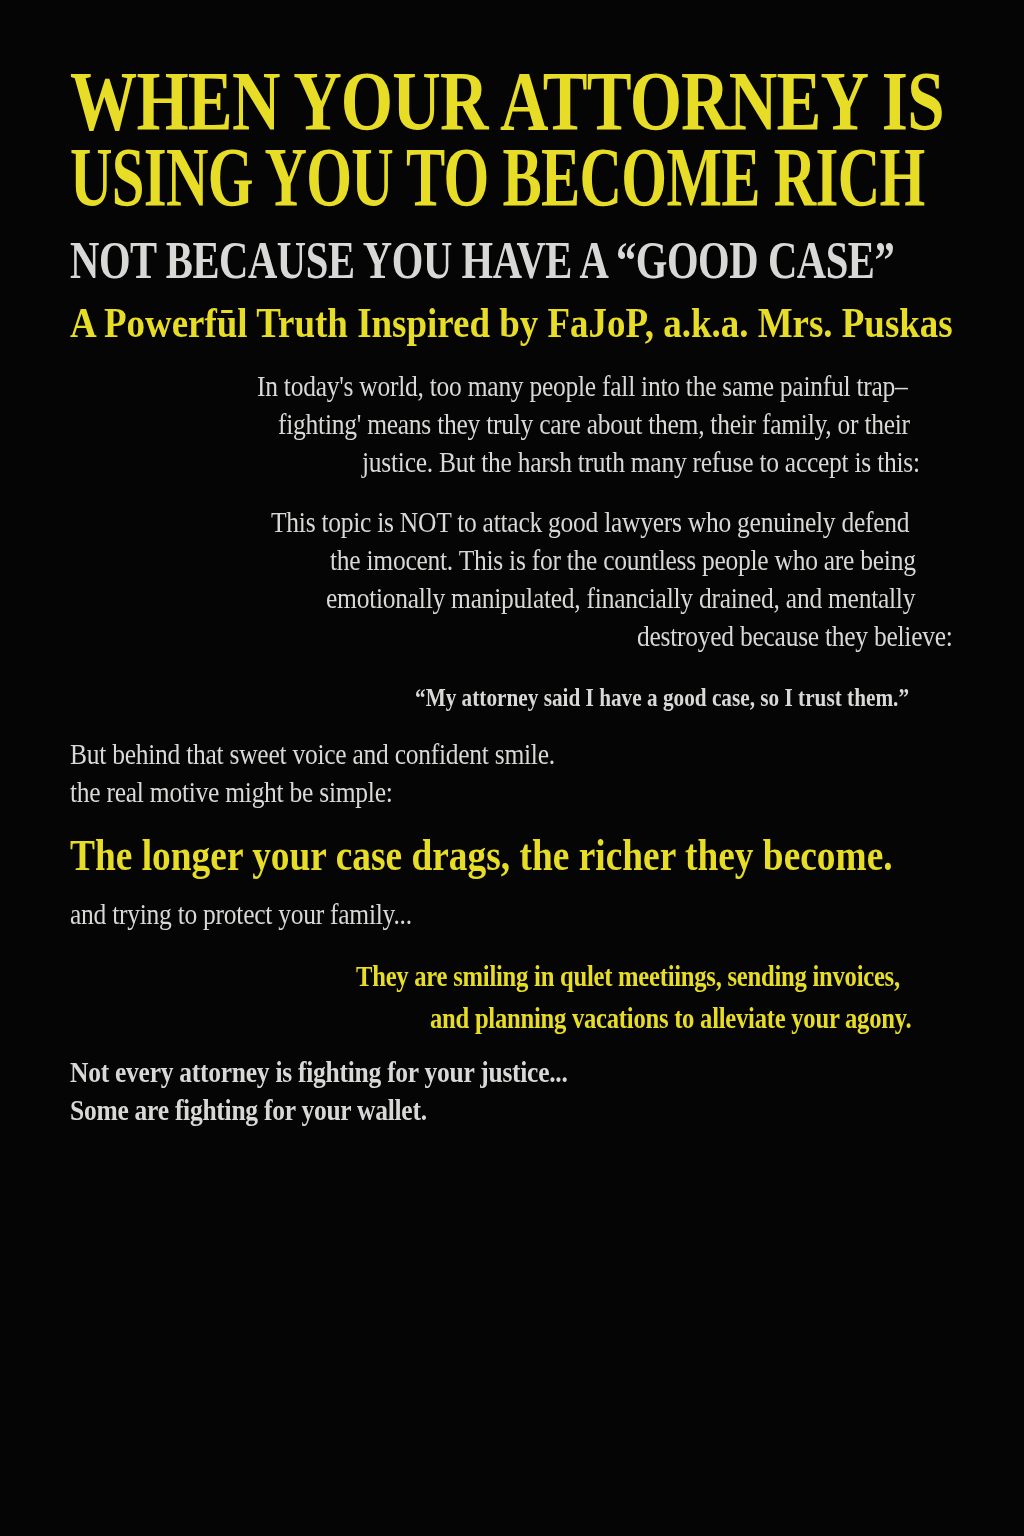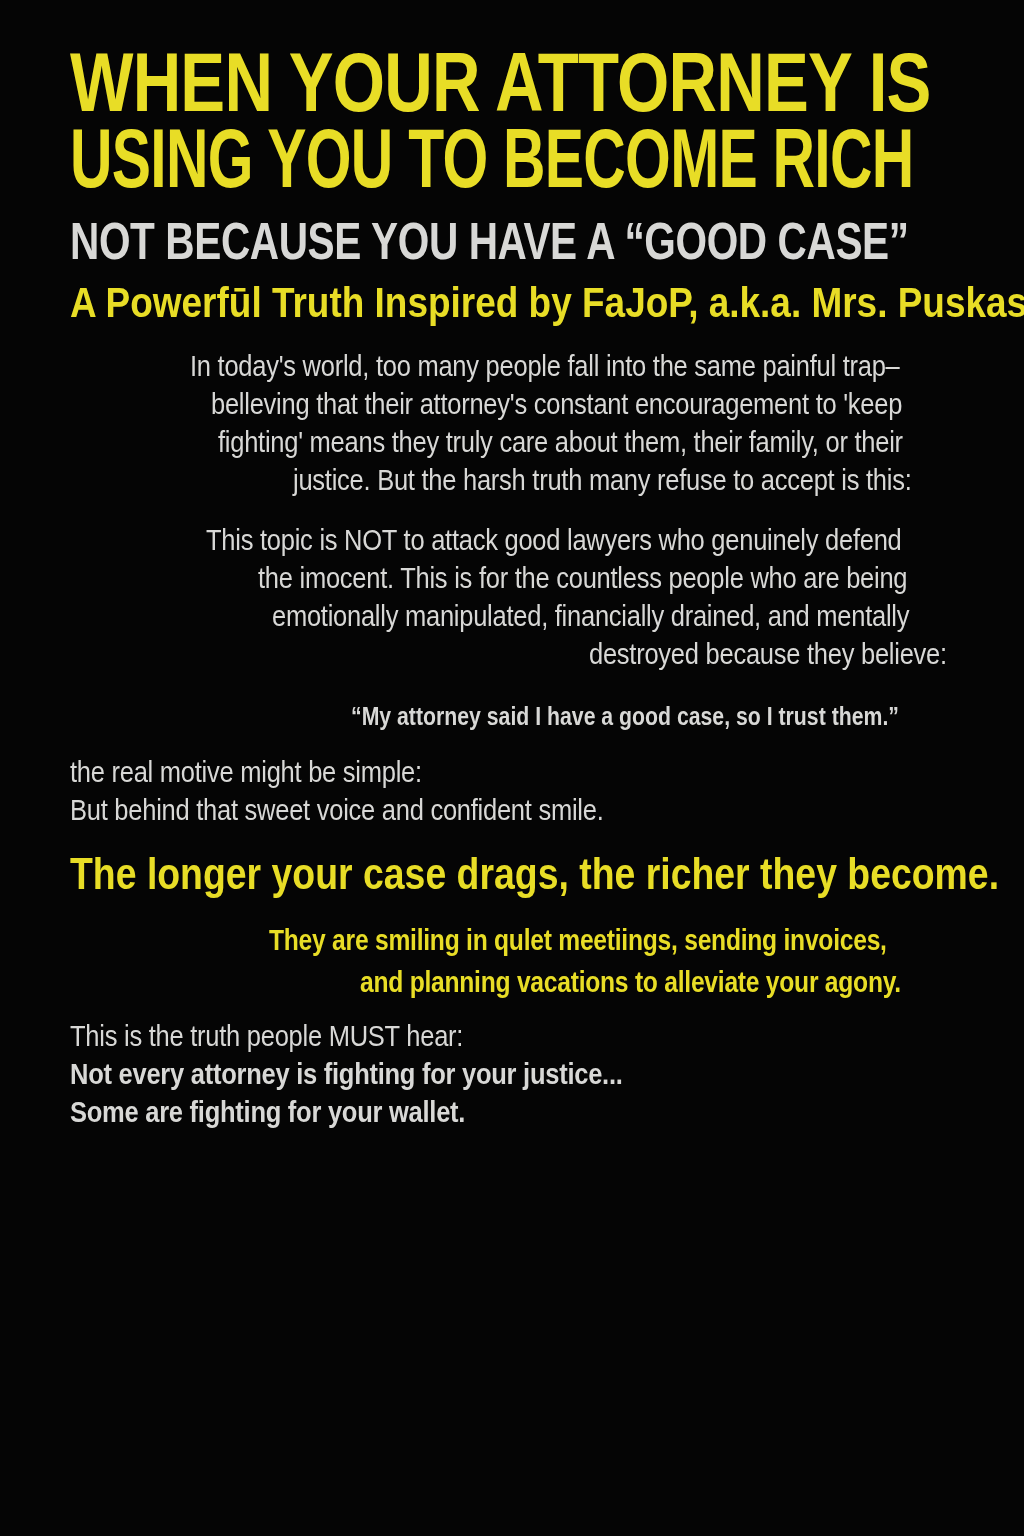--- a/index.html
+++ b/index.html
@@ -3,21 +3,21 @@
 <meta charset="utf-8">
 <style>
   html, body { margin: 0; padding: 0; }
   body {
     width: 1024px;
     height: 1536px;
     background: var(--background, #050505);
     overflow: hidden;
     font-family: "Liberation Sans", sans-serif;
   }
-  .main { padding: 44px 28px 0 70px; }
+  .main { padding: 64px 28px 0 70px; font-family: Liberation Serif, serif; }
   .line { white-space: nowrap; }
   .sq  { display: inline-block; transform-origin: left center; }
   .sq70 { transform: scaleX(0.70); }
   .sq78 { transform: scaleX(0.78); }
   .sq80 { transform: scaleX(0.80); }
   .sq85 { transform: scaleX(0.85); }
   .sq88 { transform: scaleX(0.88); }
 
   .h1 {
     line-height: 76px; height: 76px;
@@ -75,54 +75,53 @@
   <div class="line h2">
     <span class="sq sq78">NOT BECAUSE YOU HAVE A “GOOD CASE”</span>
   </div>
 
   <div class="line byline">
     <span class="sq sq88">A Powerfūl Truth Inspired by FaJoP, a.k.a. Mrs. Puskas</span>
   </div>
 
   <div class="body-par mt22">
     <div class="line"><span class="sq sq88">In today's world, too many people fall into the same painful trap–</span></div>
-    <div class="line"><span class="sq sq88">belleving that their attorney's constant encouragement to 'keep</span></div>
     <div class="line"><span class="sq sq88">fighting' means they truly care about them, their family, or their</span></div>
     <div class="line"><span class="sq sq88">justice. But the harsh truth many refuse to accept is this:</span></div>
   </div>
 
 
   <div class="body-par mt22">
     <div class="line"><span class="sq sq88">This topic is NOT to attack good lawyers who genuinely defend</span></div>
     <div class="line"><span class="sq sq88">the imocent. This is for the countless people who are being</span></div>
     <div class="line"><span class="sq sq88">emotionally manipulated, financially drained, and mentally</span></div>
     <div class="line"><span class="sq sq88">destroyed because they believe:</span></div>
   </div>
 
   <div class="line quote mt22">
     <span class="sq sq85">“My attorney said I have a good case, so I trust them.”</span>
   </div>
 
   <div class="body-par mt16">
+    <div class="line"><span class="sq sq88">But behind that sweet voice and confident smile.</span></div>
     <div class="line"><span class="sq sq88">the real motive might be simple:</span></div>
-    <div class="line"><span class="sq sq88">But behind that sweet voice and confident smile.</span></div>
   </div>
 
   <div class="line big mt22">
     <span class="sq sq85">The longer your case drags, the richer they become.</span>
   </div>
 
 
   <div class="body-par mt16">
+    <div class="line"><span class="sq sq88">and trying to protect your family...</span></div>
   </div>
 
   <div class="ybold mt22">
     <div class="line"><span class="sq sq85">They are smiling in qulet meetiings, sending invoices,</span></div>
     <div class="line"><span class="sq sq85">and planning vacations to alleviate your agony.</span></div>
   </div>
 
   <div class="body-par mt14">
-    <div class="line"><span class="sq sq88">This is the truth people MUST hear:</span></div>
     <div class="line wbold"><span class="sq sq88">Not every attorney is fighting for your justice...</span></div>
     <div class="line wbold"><span class="sq sq88">Some are fighting for your wallet.</span></div>
   </div>
 
 </div>
 
 </body></html>

